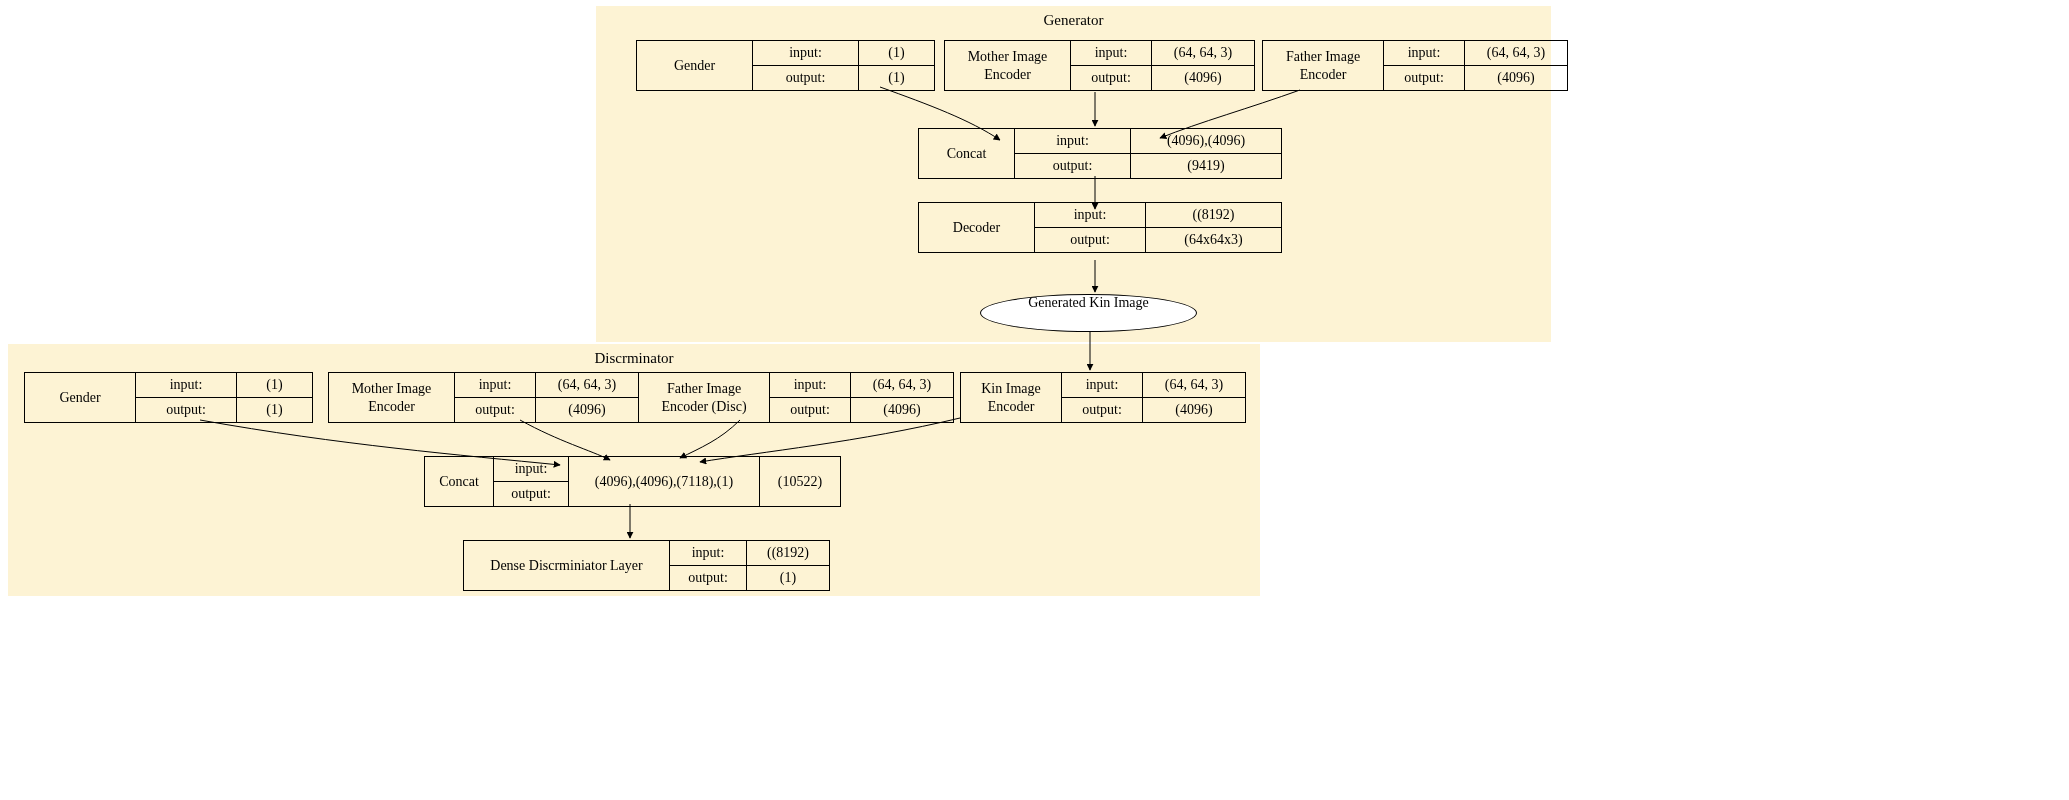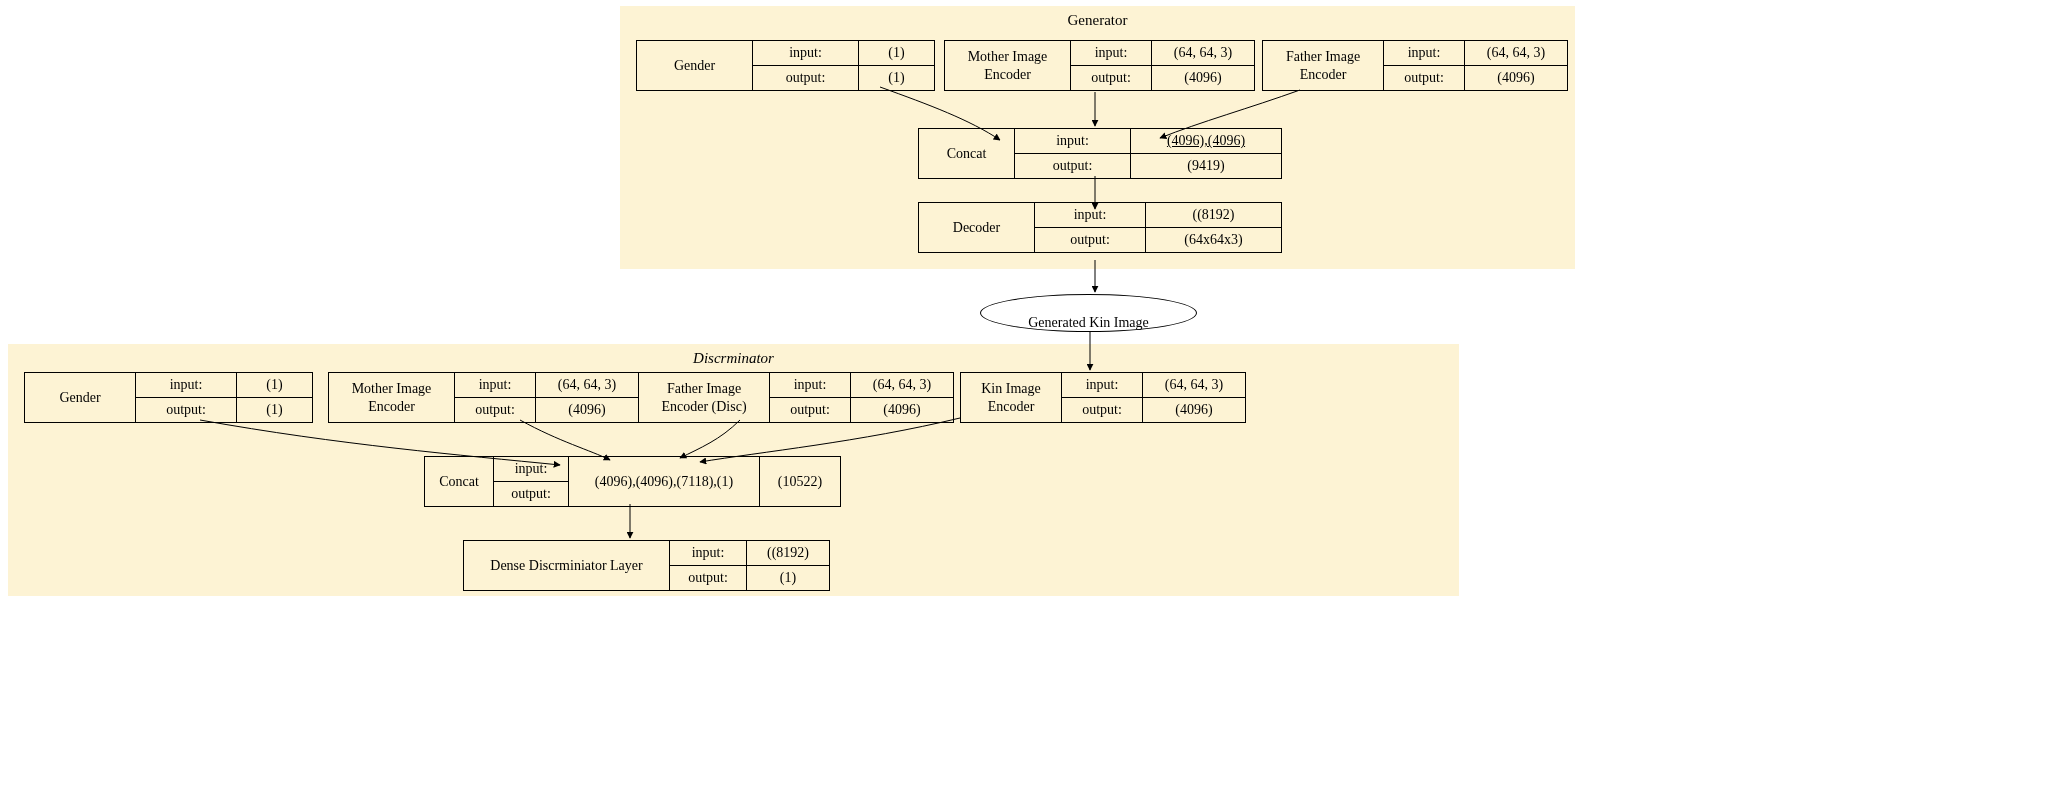--- a/index.html
+++ b/index.html
@@ -37,42 +37,42 @@
     vertical-align: middle;
     font-size: 14px;
     white-space: nowrap;
   }
   .ellipse {
     position: absolute;
     border: 1px solid #000;
     border-radius: 50%;
     background: #fff;
     display: flex;
-    align-items: flex-end;
+    align-items: flex-start;
     justify-content: center;
     font-size: 14px;
     white-space: nowrap;
   }
   svg.edges {
     position: absolute;
     top: 0;
     left: 0;
     width: 2069px;
     height: 800px;
     pointer-events: none;
   }
 </style>
 </head>
 <body>
 
-<div class="cluster" style="left:620px; top:6px; width:955px; height:263px;">
+<div class="cluster" style="left:596px; top:6px; width:955px; height:336px;">
   <div class="cluster-label">Generator</div>
 </div>
 
-<div class="cluster" style="left:8px; top:344px; width:1451px; height:252px;font-style:italic;">
+<div class="cluster" style="left:8px; top:344px; width:1252px; height:252px;">
   <div class="cluster-label">Discrminator</div>
 </div>
 
 <table class="node-table" style="left:636px; top:40px;">
   <tbody>
       <tr>
     <td rowspan="2" style="width:95px;">Gender</td>
     <td style="width:85px;">input:</td>
     <td style="width:55px;">(1)</td>
   </tr>
@@ -109,21 +109,21 @@
     <td>(4096)</td>
   </tr>
 </tbody>
   </table>
 
 <table class="node-table" style="left:918px; top:128px;">
   <tbody>
       <tr>
     <td rowspan="2" style="width:75px;">Concat</td>
     <td style="width:95px;">input:</td>
-    <td style="width:130px;text-decoration:underline;">(4096),(4096)</td>
+    <td style="width:130px;">(4096),(4096)</td>
   </tr>
   <tr>
     <td>output:</td>
     <td>(9419)</td>
   </tr>
 </tbody>
   </table>
 
 <table class="node-table" style="left:918px; top:202px;">
   <tbody>

